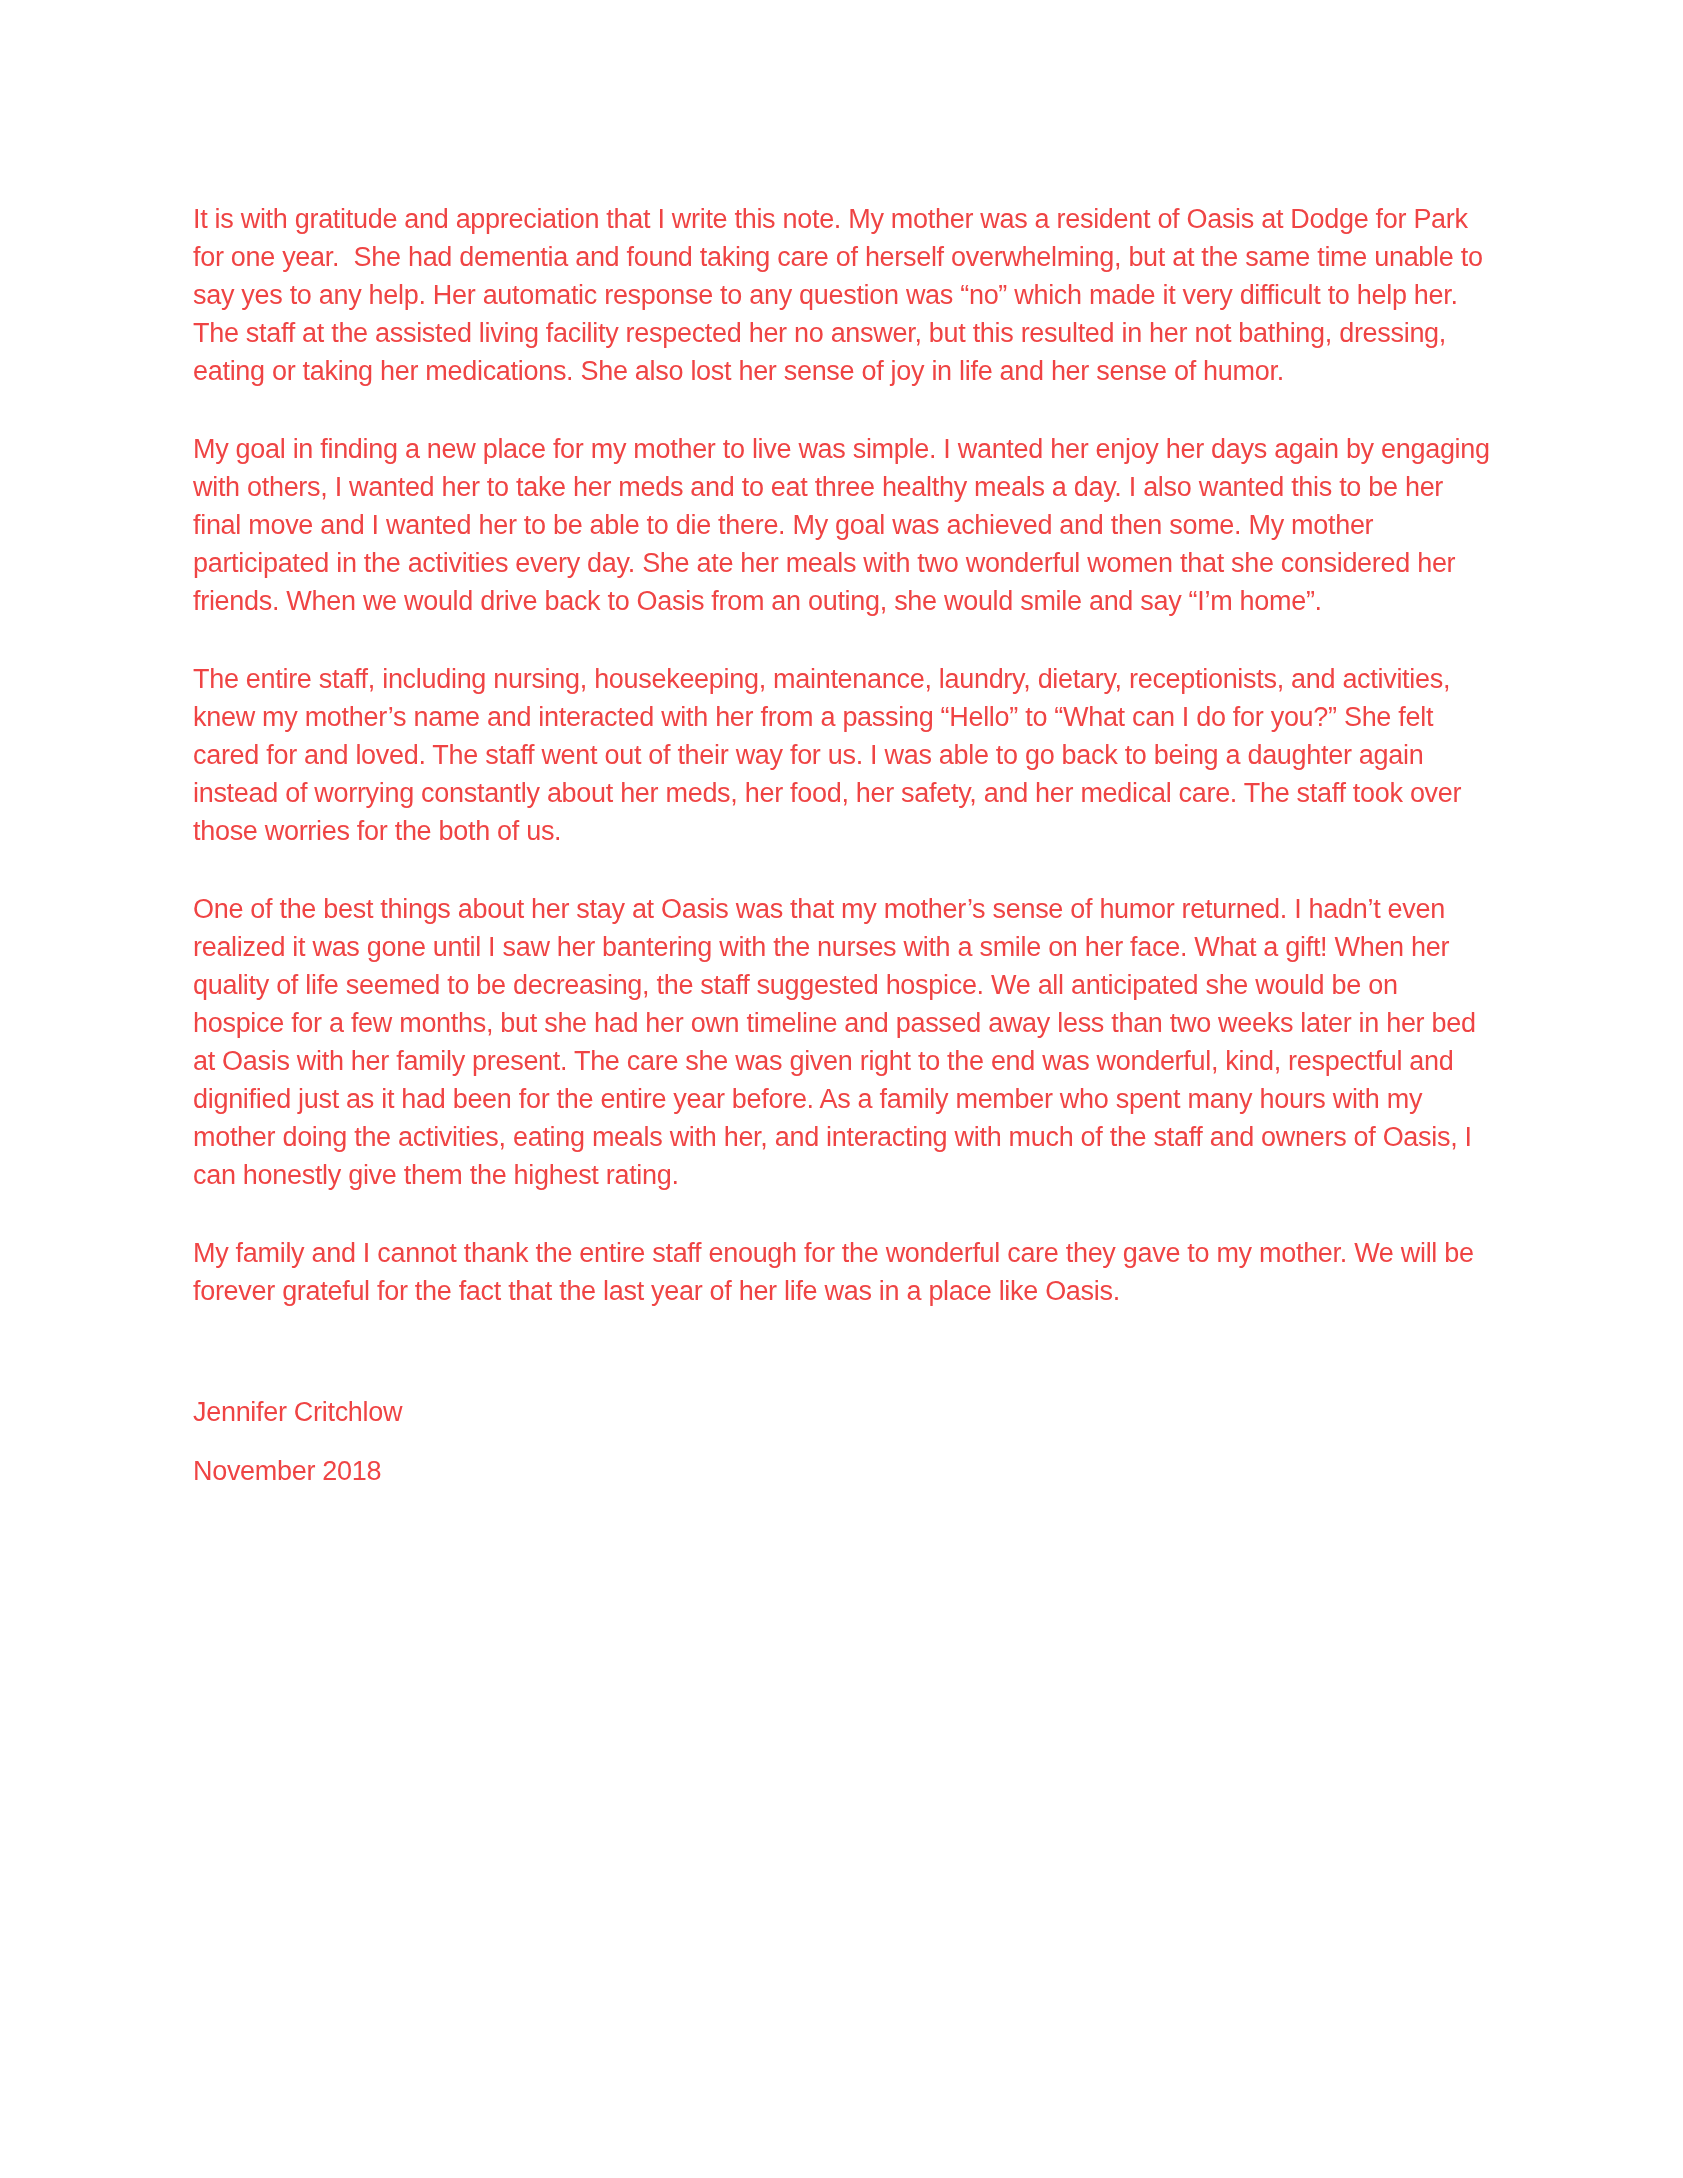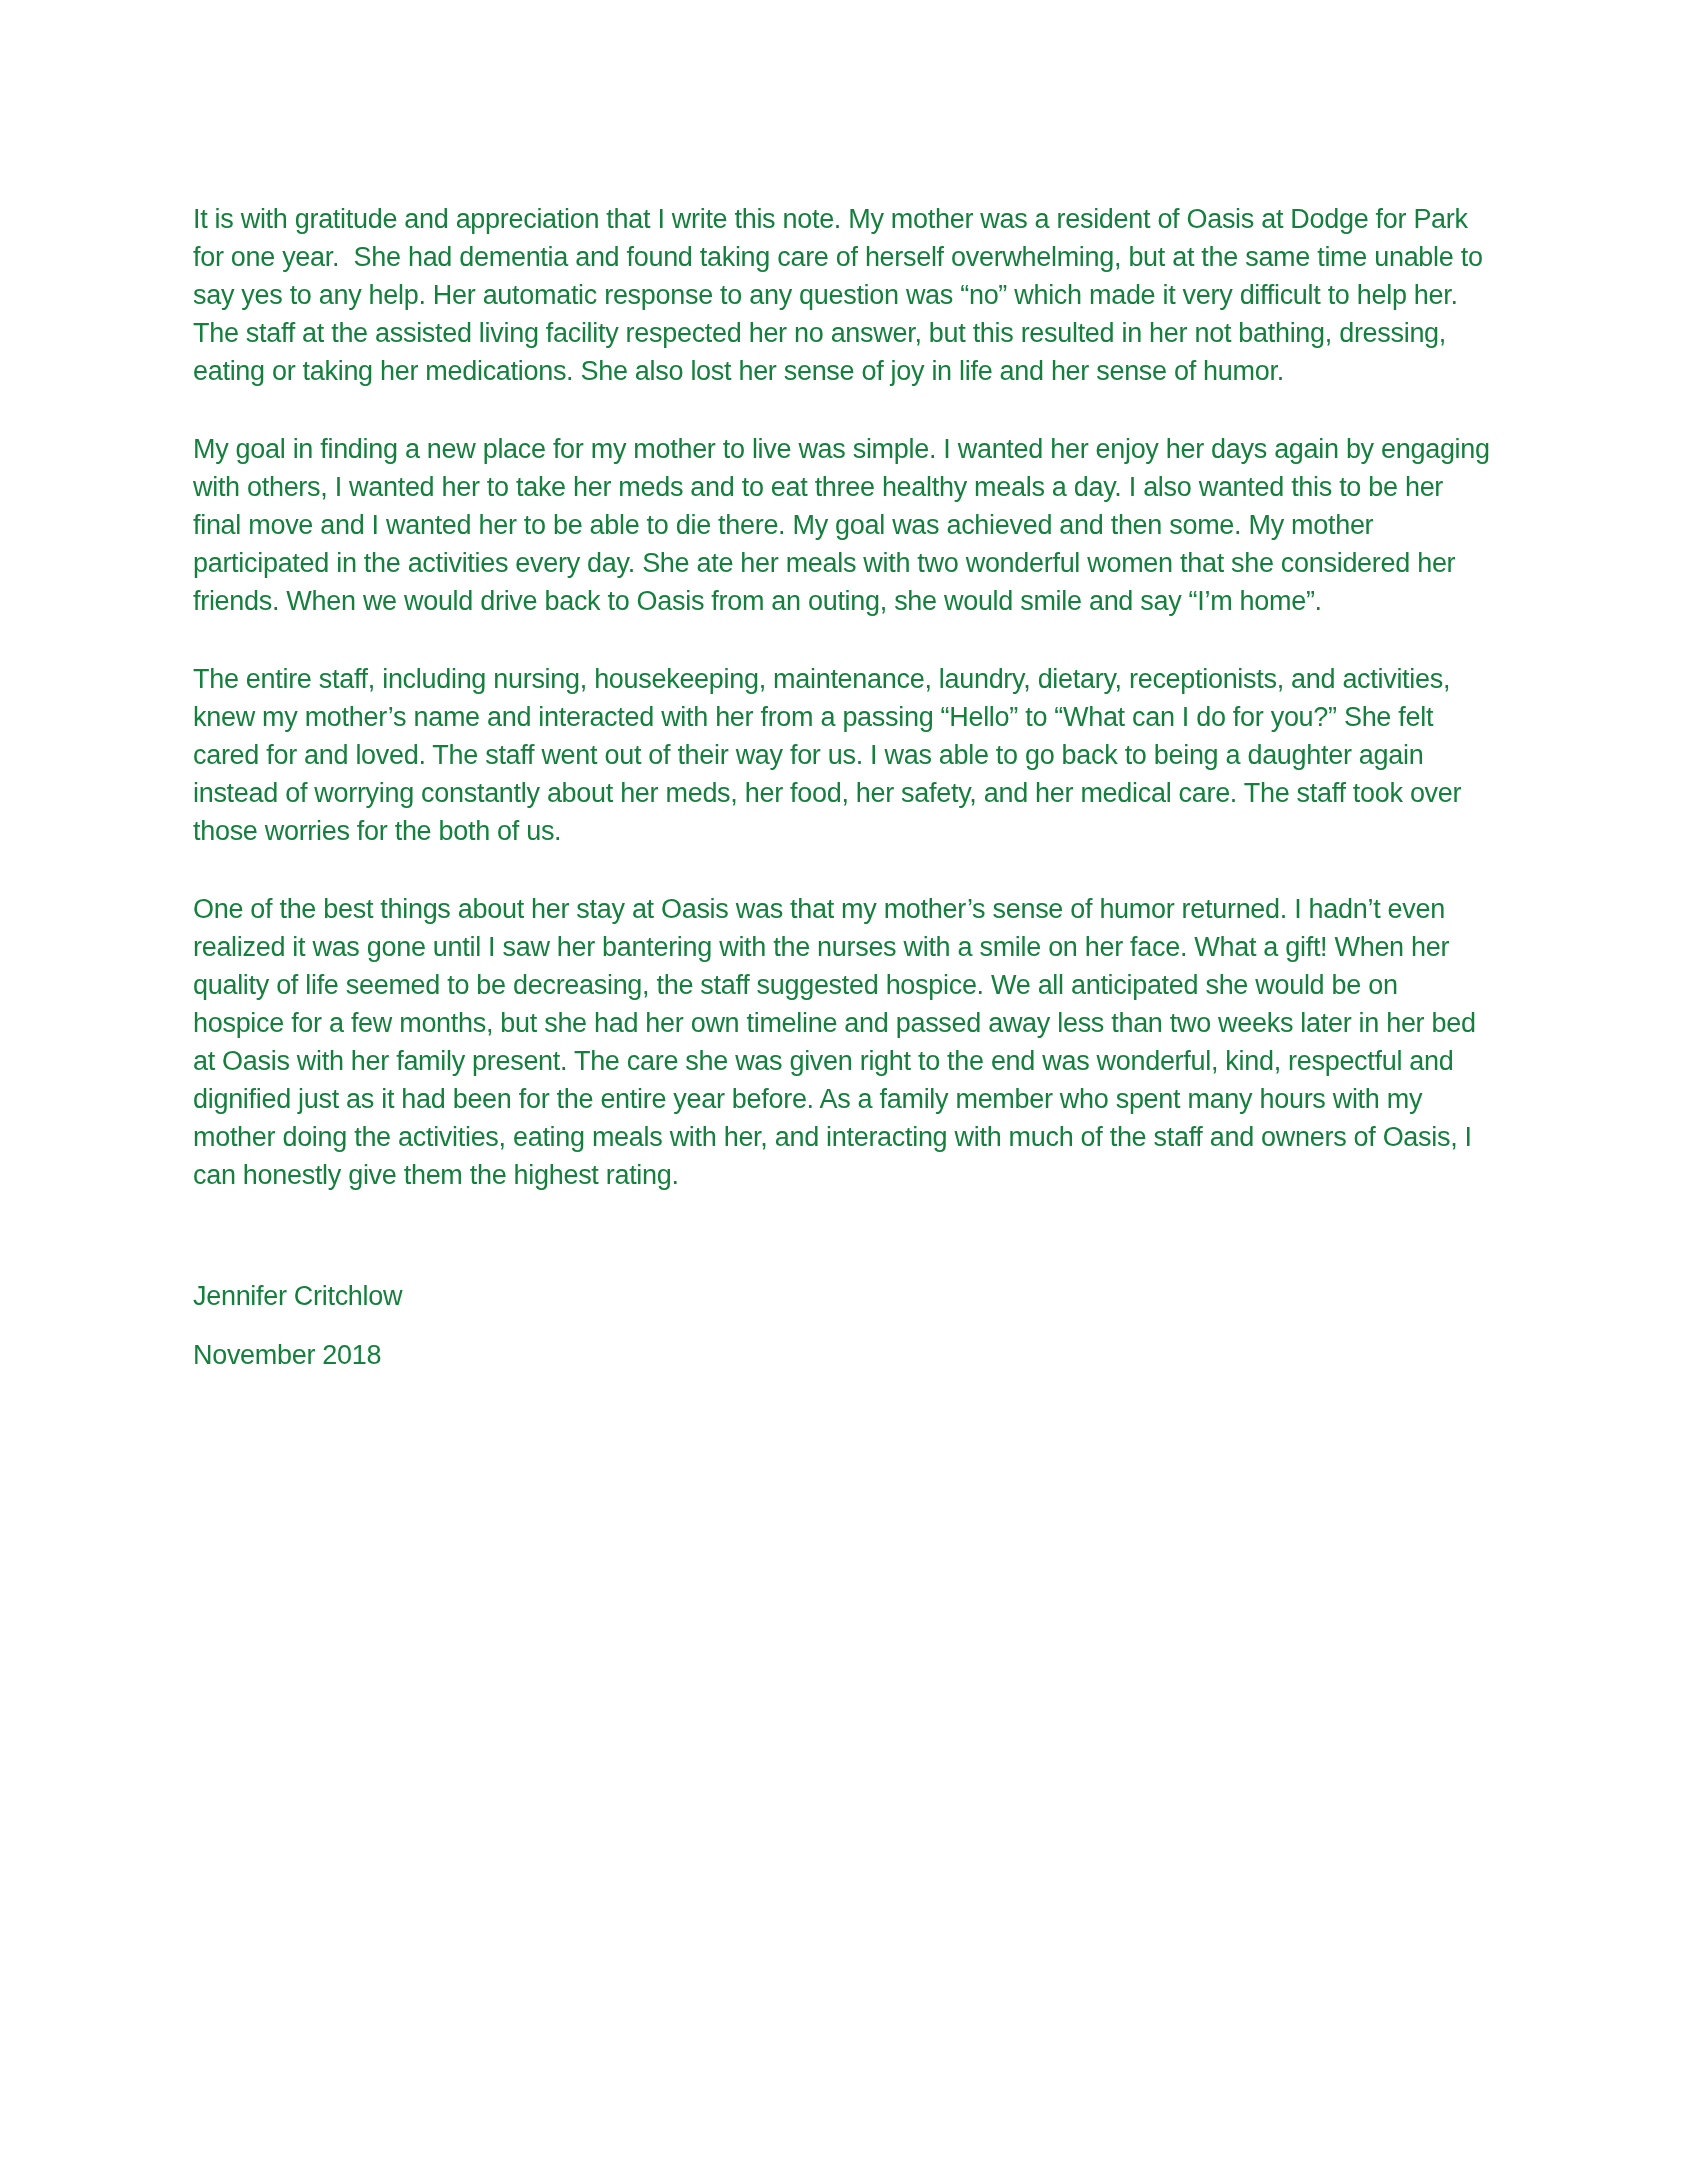--- a/index.html
+++ b/index.html
@@ -30,21 +30,22 @@
     margin-top: 83px;
     margin-bottom: 21px;
   }
   .date {
     margin-bottom: 9px;
   }
 </style>
 </head>
 <body>
 
-<div class="page" style="background: rgb(255, 255, 255); color: #15803d;">
+<div class="page" style="background: rgb(255, 255, 255); color: #ef4444;">
   <p class="para">It is with gratitude and appreciation that I write this note. My mother was a resident of Oasis at Dodge for Park for one year.  She had dementia and found taking care of herself overwhelming, but at the same time unable to say yes to any help. Her automatic response to any question was “no” which made it very difficult to help her. The staff at the assisted living facility respected her no answer, but this resulted in her not bathing, dressing, eating or taking her medications. She also lost her sense of joy in life and her sense of humor.</p>
   <p class="para">My goal in finding a new place for my mother to live was simple. I wanted her enjoy her days again by engaging with others, I wanted her to take her meds and to eat three healthy meals a day. I also wanted this to be her final move and I wanted her to be able to die there. My goal was achieved and then some. My mother participated in the activities every day. She ate her meals with two wonderful women that she considered her friends. When we would drive back to Oasis from an outing, she would smile and say “I’m home”.</p>
   <p class="para">The entire staff, including nursing, housekeeping, maintenance, laundry, dietary, receptionists, and activities, knew my mother’s name and interacted with her from a passing “Hello” to “What can I do for you?” She felt cared for and loved. The staff went out of their way for us. I was able to go back to being a daughter again instead of worrying constantly about her meds, her food, her safety, and her medical care. The staff took over those worries for the both of us.</p>
   <p class="para">One of the best things about her stay at Oasis was that my mother’s sense of humor returned. I hadn’t even realized it was gone until I saw her bantering with the nurses with a smile on her face. What a gift! When her quality of life seemed to be decreasing, the staff suggested hospice. We all anticipated she would be on hospice for a few months, but she had her own timeline and passed away less than two weeks later in her bed at Oasis with her family present. The care she was given right to the end was wonderful, kind, respectful and dignified just as it had been for the entire year before. As a family member who spent many hours with my mother doing the activities, eating meals with her, and interacting with much of the staff and owners of Oasis, I can honestly give them the highest rating.</p>
+  <p class="para">My family and I cannot thank the entire staff enough for the wonderful care they gave to my mother. We will be forever grateful for the fact that the last year of her life was in a place like Oasis.</p>
   <p class="para signature">Jennifer Critchlow</p>
   <p class="para date">November 2018</p>
 </div>
 
 
 </body></html>

